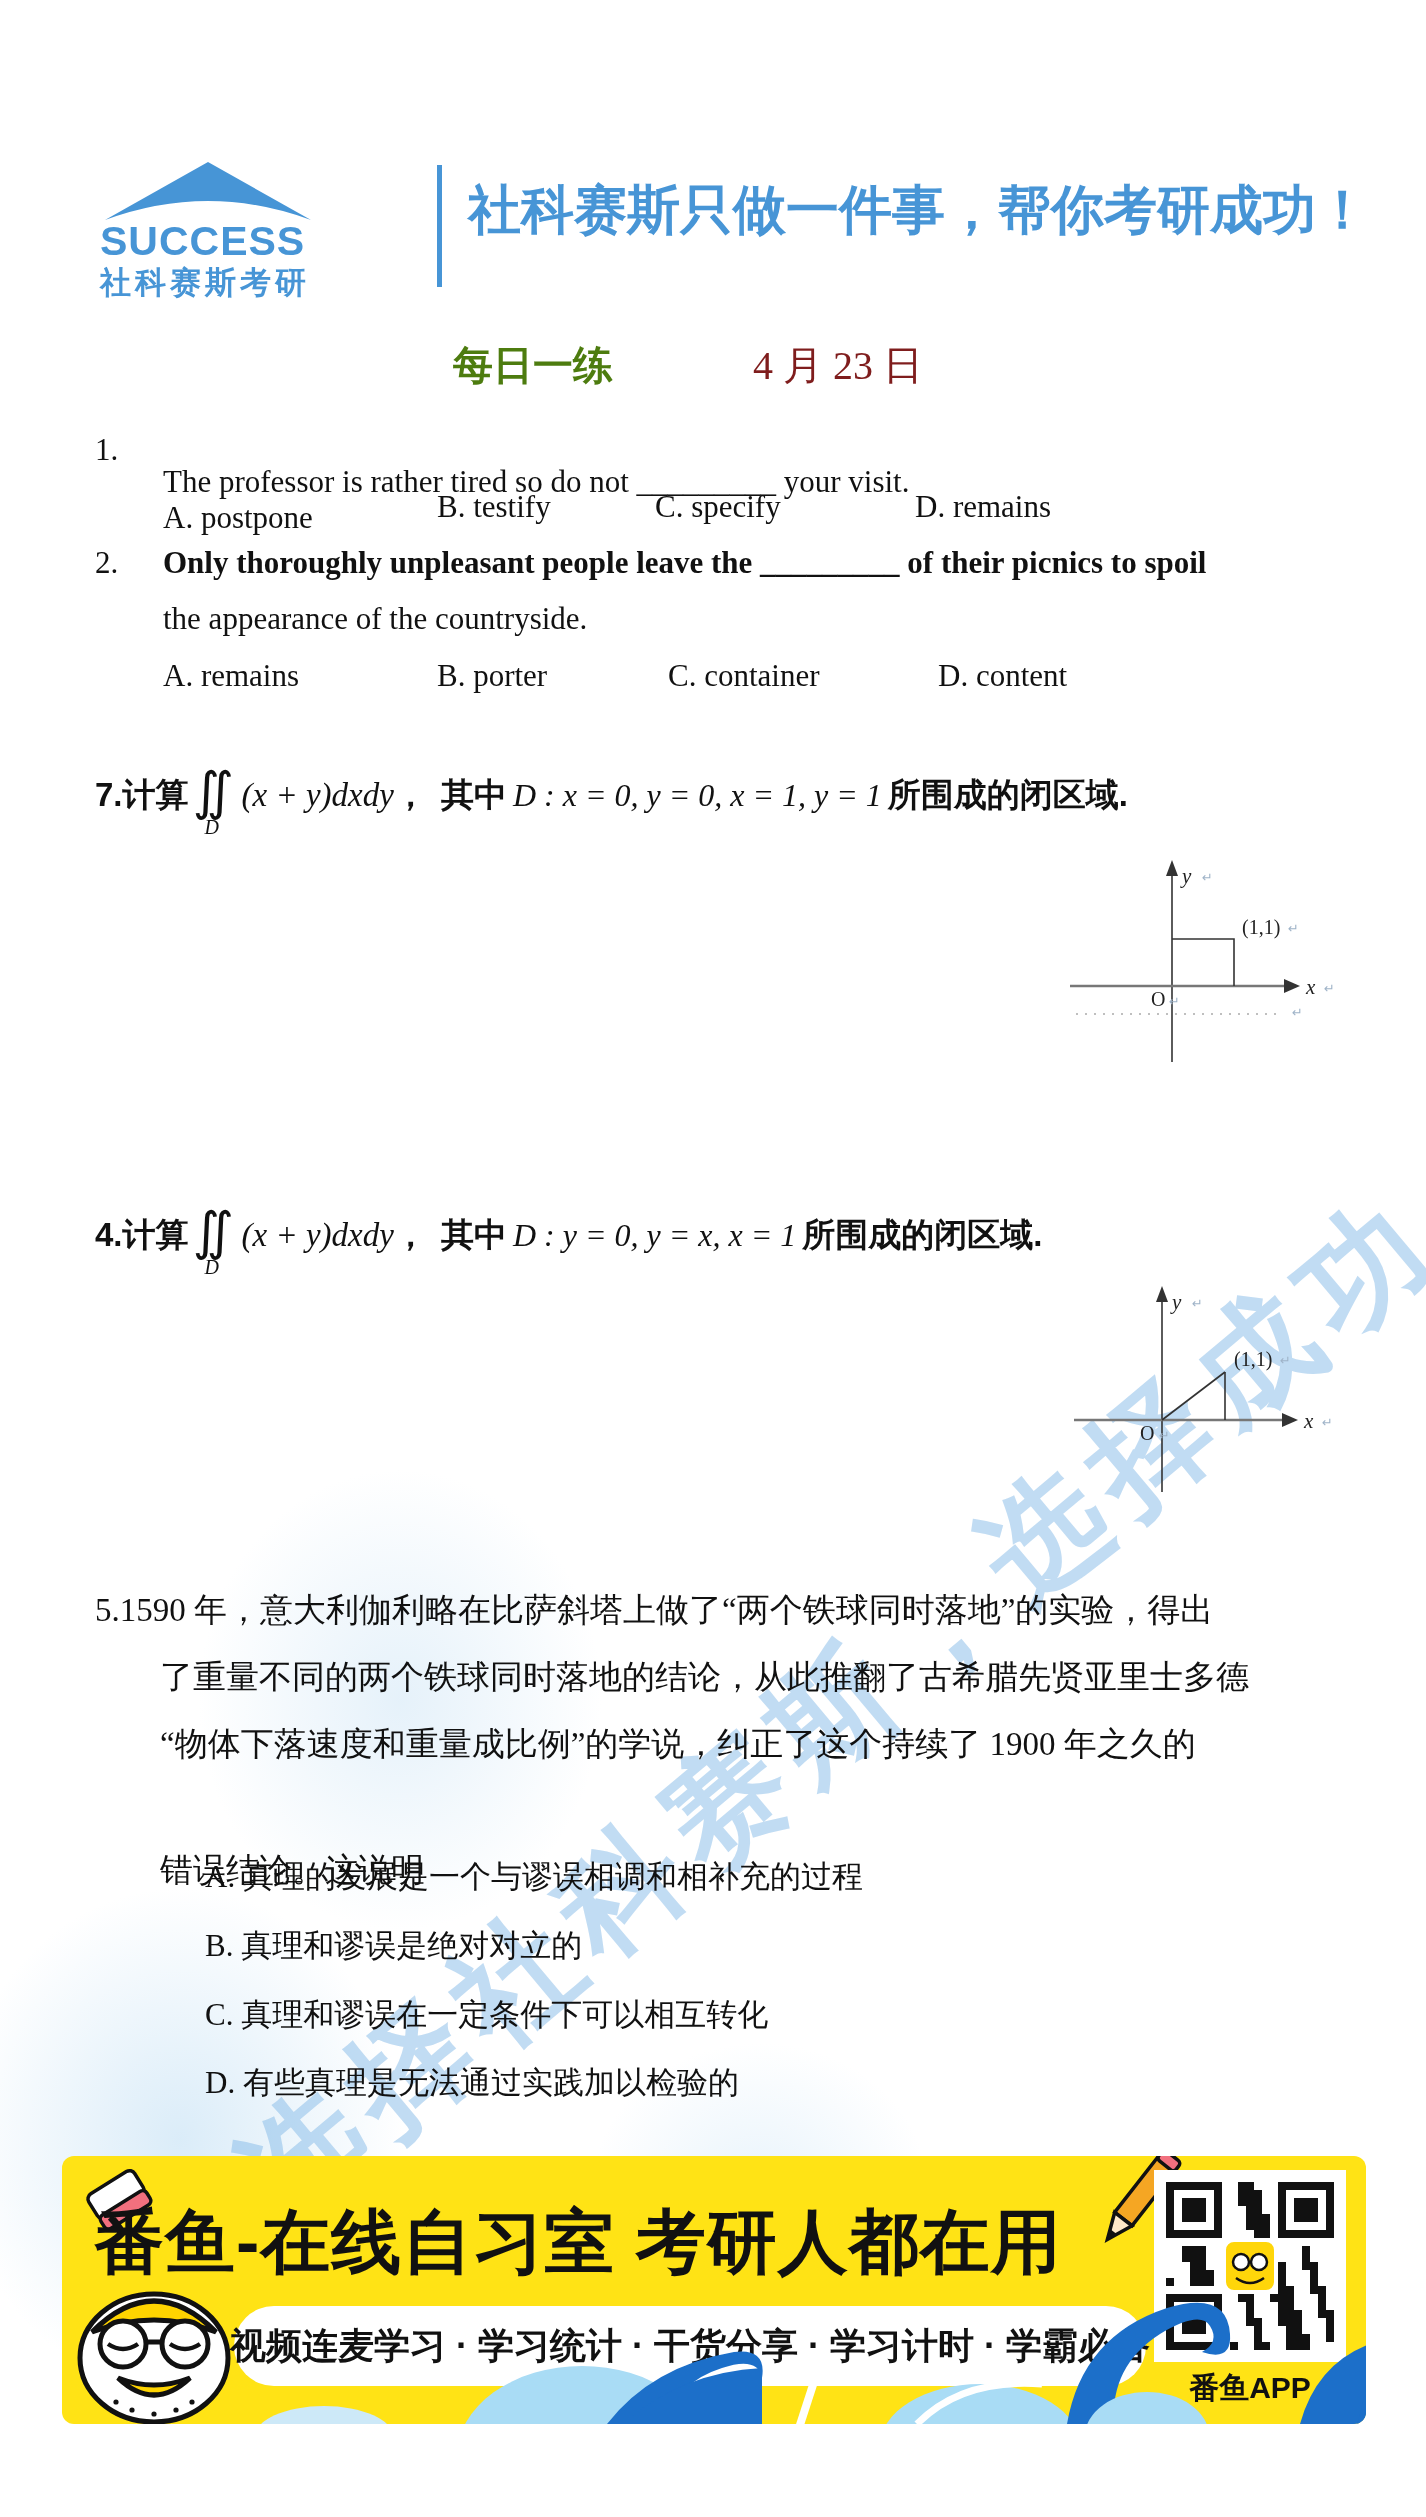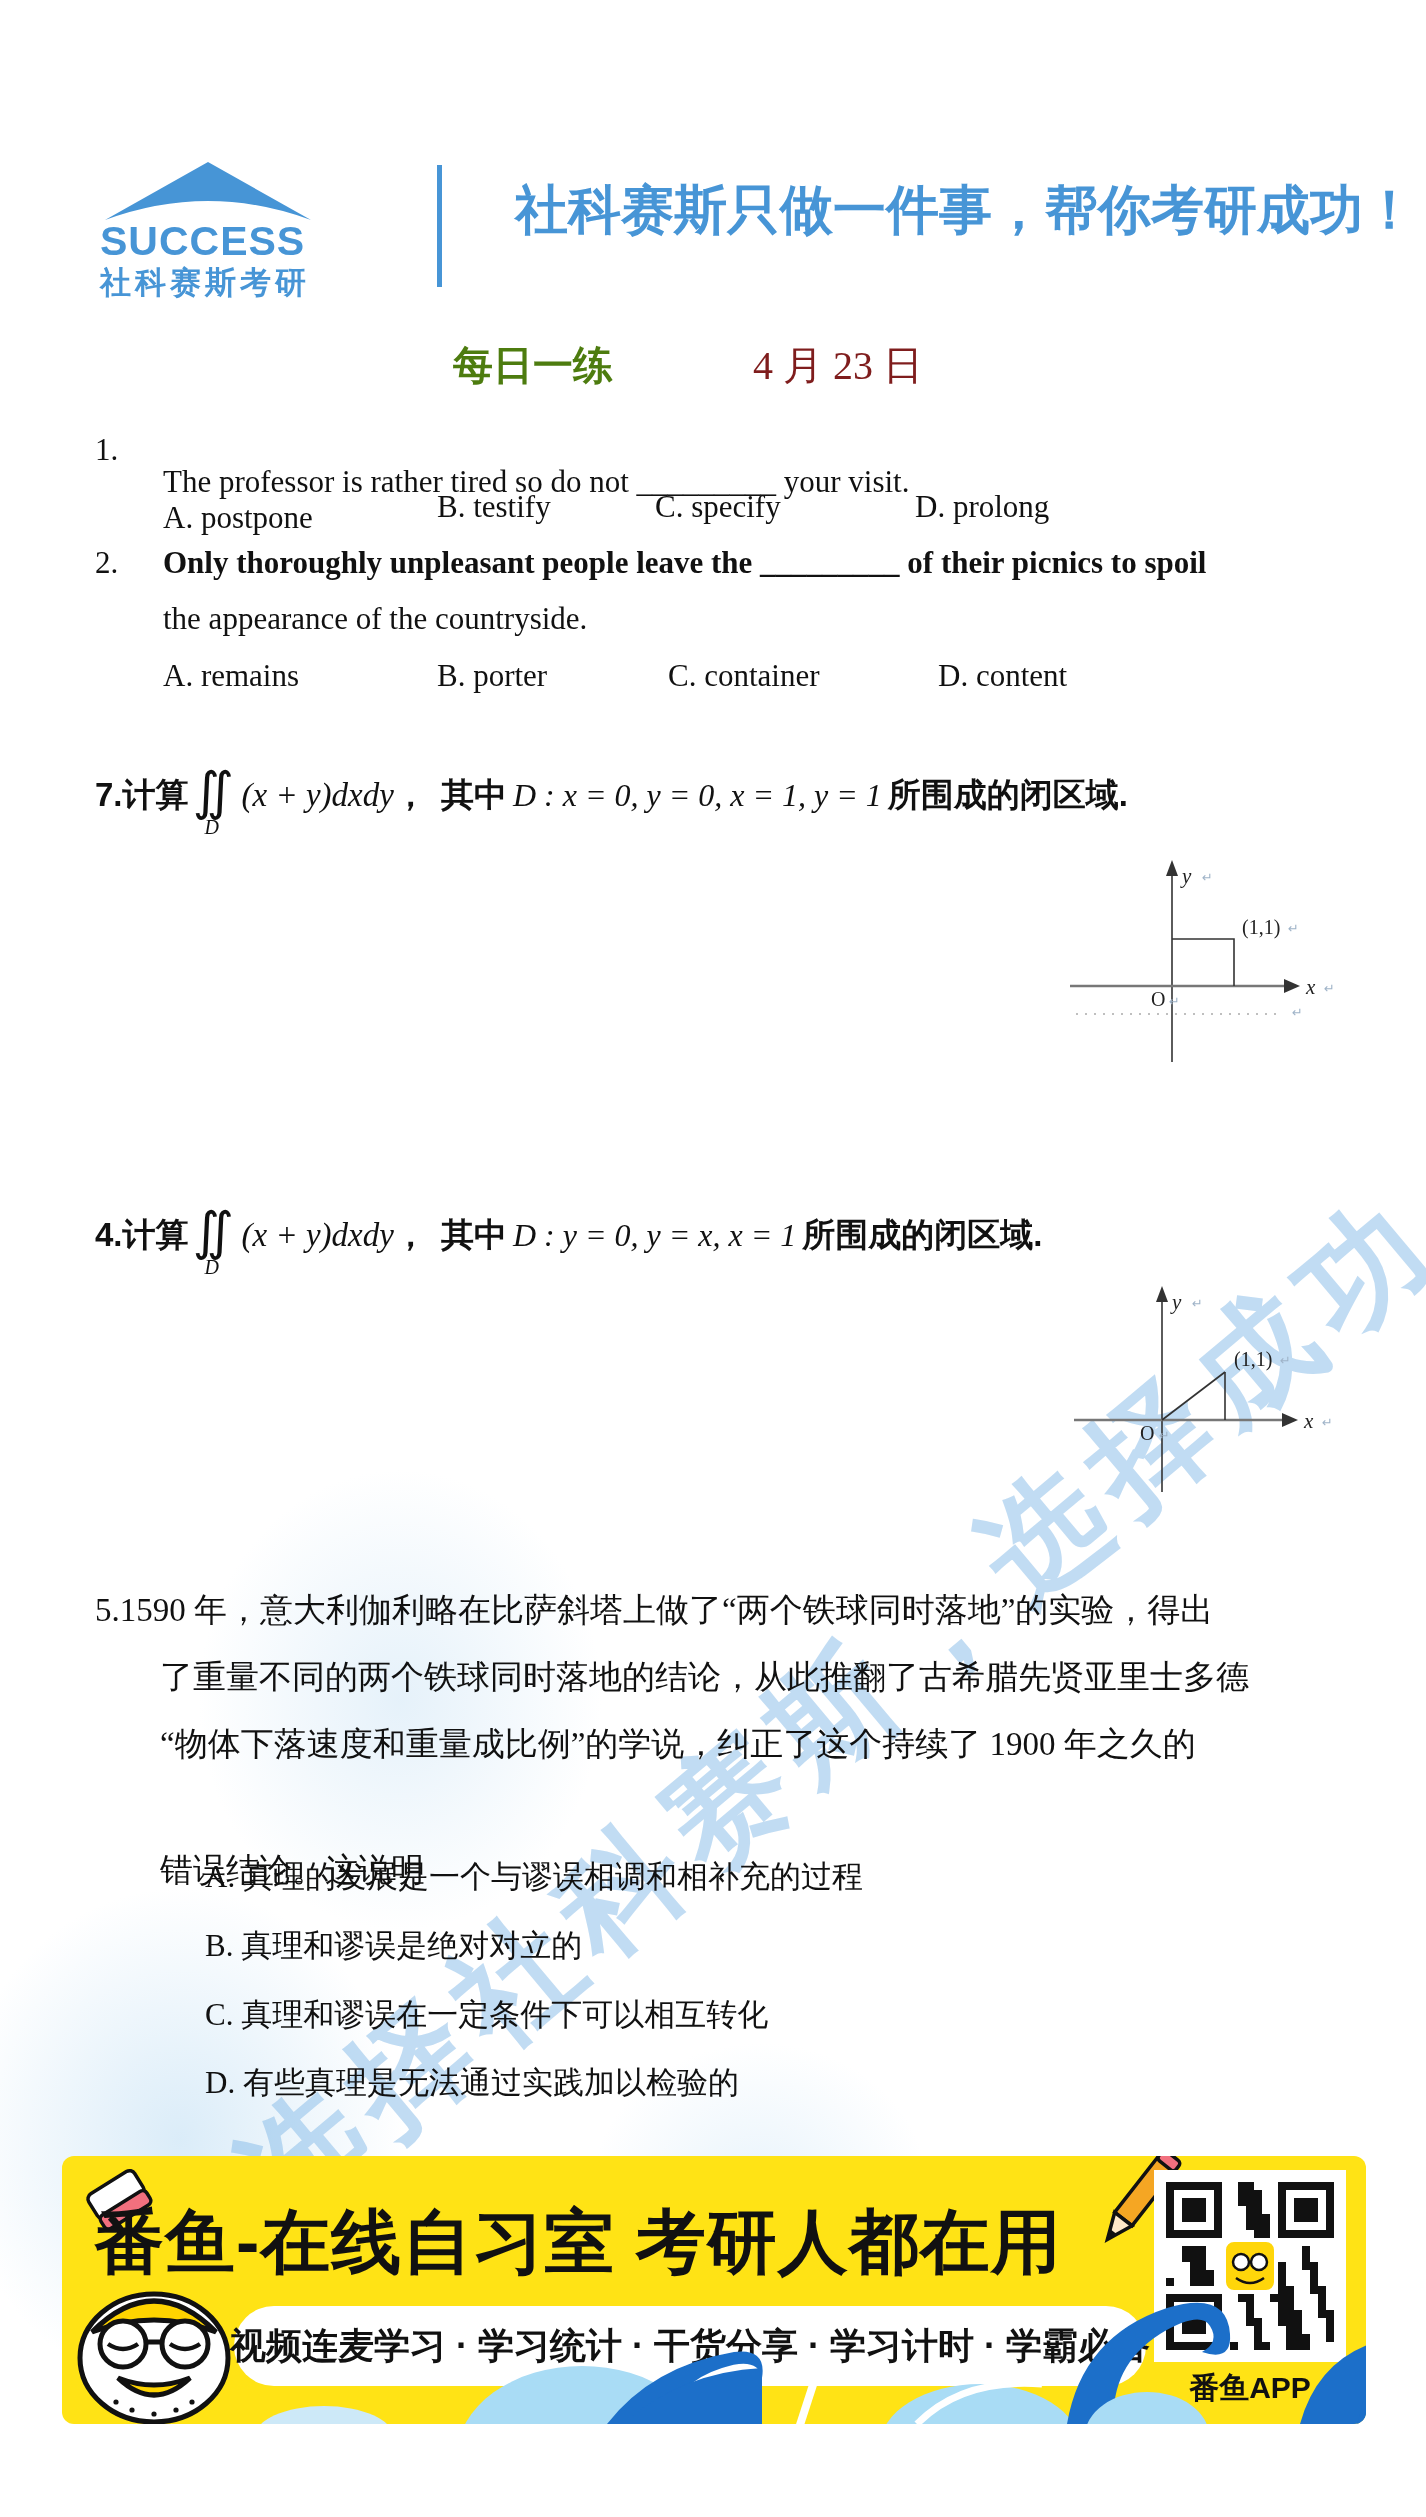--- a/index.html
+++ b/index.html
@@ -22,21 +22,21 @@
 
   .watermark{position:absolute;left:205px;top:2135px;z-index:0;white-space:nowrap;
              font-family:"Liberation Sans",sans-serif;font-weight:700;font-size:122px;
              letter-spacing:16px;color:rgba(132,186,231,.5);
              transform:rotate(-40deg);transform-origin:0 0;pointer-events:none;}
 
   
   .brand{color:#4795d6;font-family:"Liberation Sans",sans-serif;font-weight:700;}
   .divider{background:#4795d6;}
   .slogan{color:#4795d6;font-family:"Liberation Sans",sans-serif;font-weight:900;
-          font-size:53px;letter-spacing:0px;white-space:nowrap;margin-left:47px;}
+          font-size:53px;letter-spacing:0px;white-space:nowrap;}
 
   .q-en{font-size:31px;}
   .q-cn{font-size:33px;white-space:nowrap;}
   .q5-opt{font-size:31px;white-space:nowrap;}
 
   .mrow{display:flex;align-items:center;height:86px;z-index:1;}
   .dint{font-family:"DejaVu Sans",sans-serif;font-size:52px;line-height:1;display:block;}
   .intwrap{position:relative;margin:0 8px 0 4px;top:-4px;}
   .intsub{position:absolute;left:12px;bottom:-22px;font-style:italic;font-size:20px;}
 
@@ -80,21 +80,21 @@
   <div class="abs" style="left:0;right:0;top:338px;display:flex;justify-content:center;gap:140px;transform:translateX(-25px);z-index:1;">
     <span class="hei" style="font-size:40px;color:#4d7c0f;">每日一练</span>
     <span class="serif nowrap" style="font-size:40px;color:#7f1d1d;">4 月 23 日</span>
   </div>
 
   <div class="abs q-en" style="left:95px;top:432px;z-index:1;">1.</div>
   <div class="abs q-en nowrap" style="left:163px;top:452px;z-index:1;margin-top:12px;">The professor is rather tired so do not _________ your visit.</div>
   <div class="abs q-en" style="left:163px;top:489px;z-index:1;margin-top:11px;">A. postpone</div>
   <div class="abs q-en" style="left:437px;top:489px;z-index:1;">B. testify</div>
   <div class="abs q-en" style="left:655px;top:489px;z-index:1;">C. specify</div>
-  <div class="abs q-en" style="left:915px;top:489px;z-index:1;">D. prolong</div>
+  <div class="abs q-en" style="left:915px;top:489px;z-index:1;">D. remains</div>
 
   <div class="abs q-en" style="left:95px;top:545px;z-index:1;">2.</div>
   <div class="abs q-en nowrap" style="left:163px;top:545px;z-index:1;font-weight:bold;">Only thoroughly unpleasant people leave the _________ of their picnics to spoil</div>
   <div class="abs q-en nowrap" style="left:163px;top:601px;z-index:1;">the appearance of the countryside.</div>
   <div class="abs q-en" style="left:163px;top:658px;z-index:1;">A. remains</div>
   <div class="abs q-en" style="left:437px;top:658px;z-index:1;">B. porter</div>
   <div class="abs q-en" style="left:668px;top:658px;z-index:1;">C. container</div>
   <div class="abs q-en" style="left:938px;top:658px;z-index:1;">D. content</div>
 
   <div class="abs mrow" style="left:95px;top:752px;">

